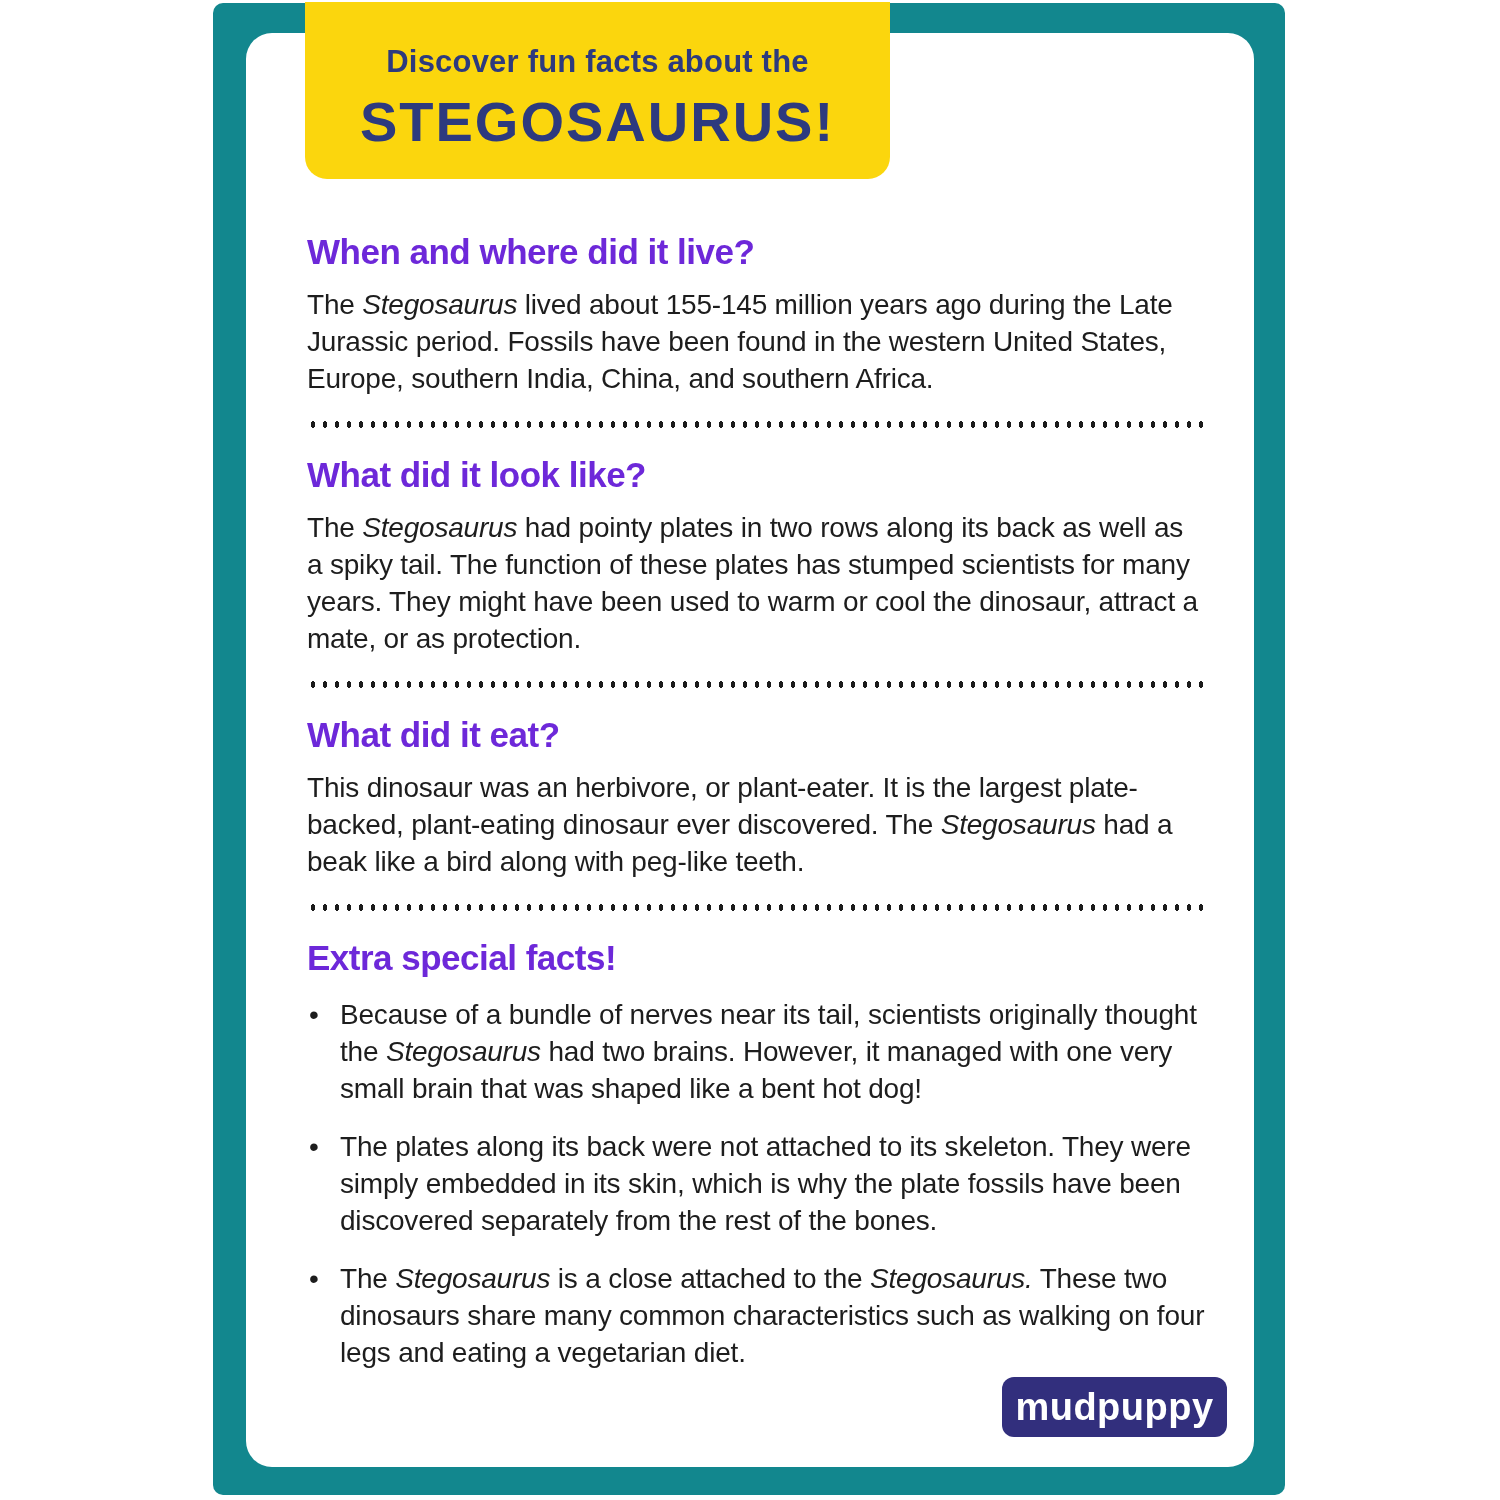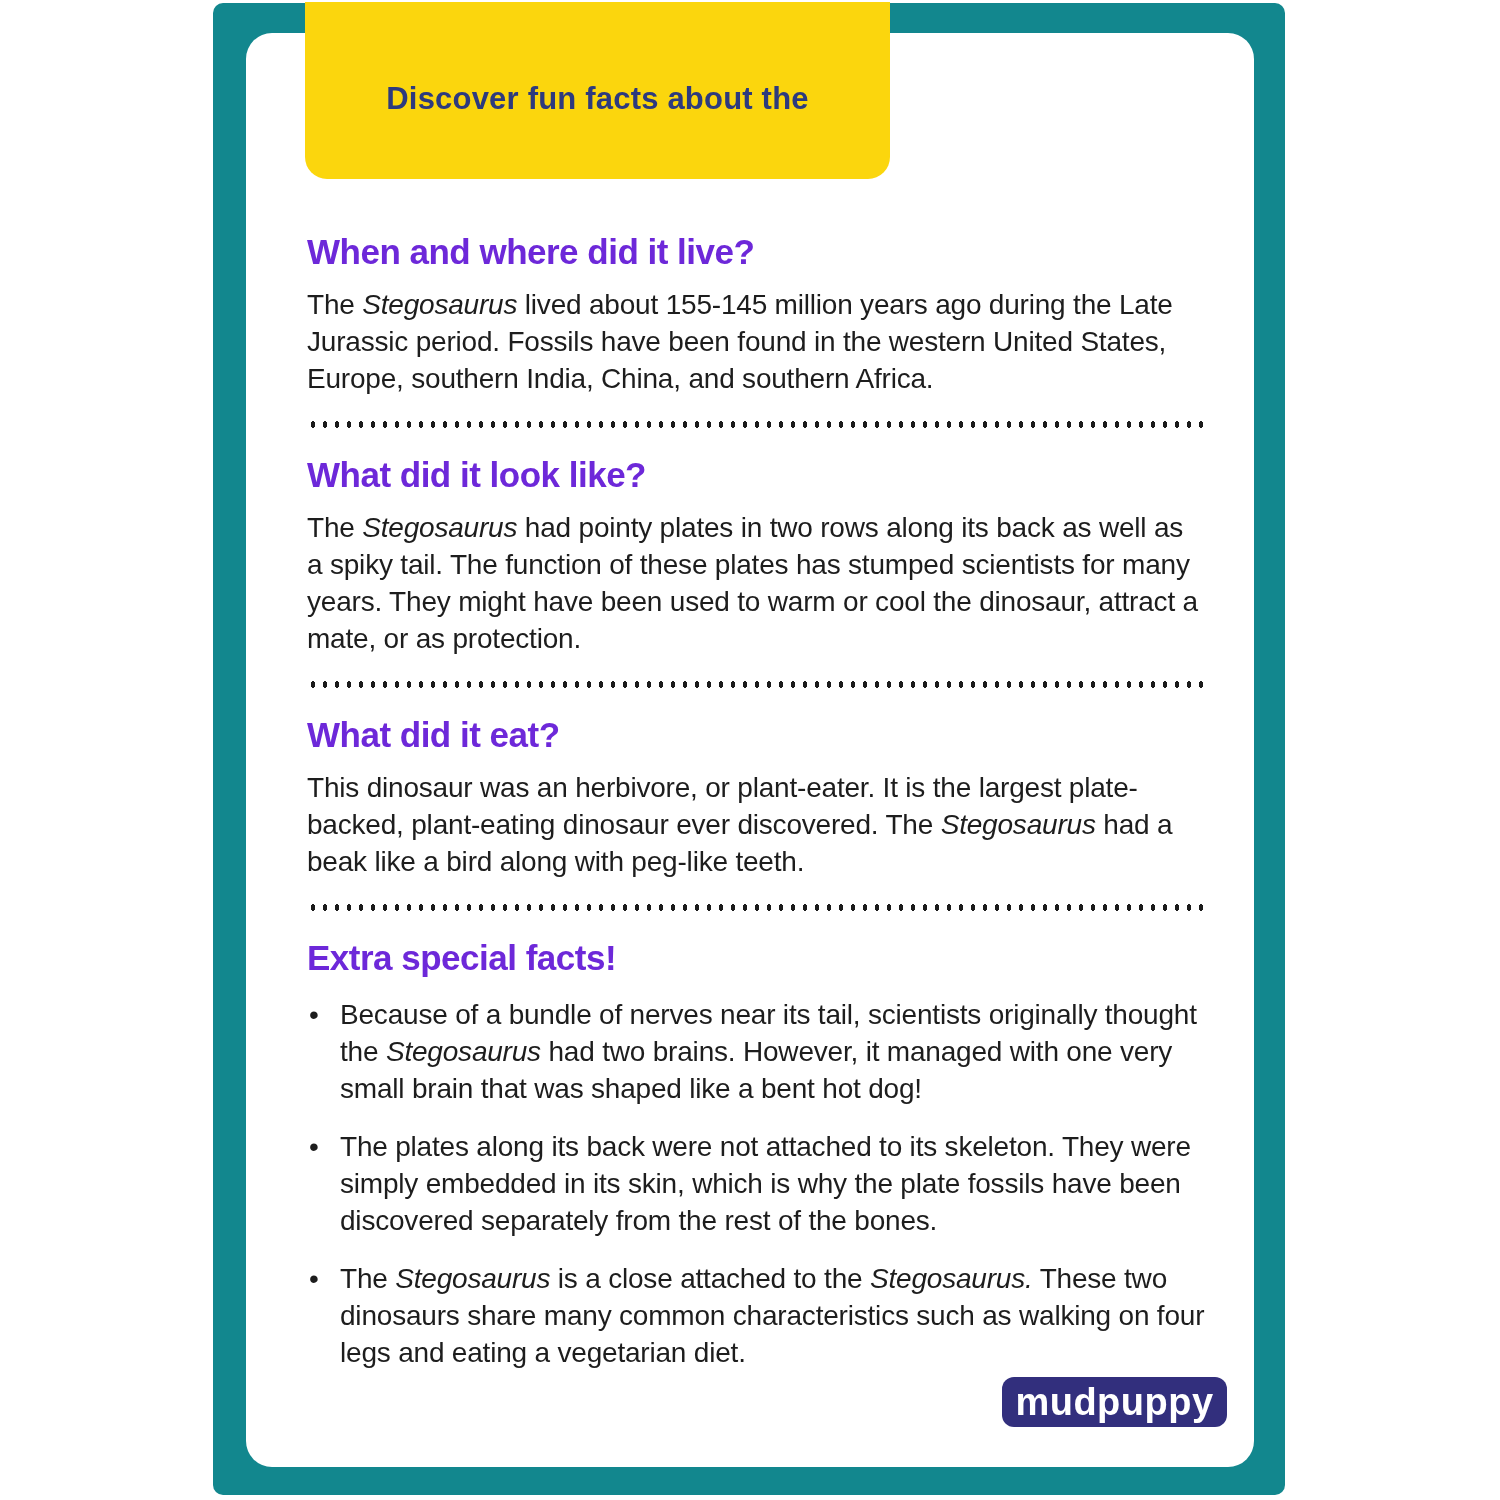--- a/index.html
+++ b/index.html
@@ -92,40 +92,41 @@
     font-size: 28px;
     line-height: 37px;
     padding-left: 2px;
   }
   em { }
 
   
   .logo {
     position: absolute;
     left: 1002px; top: 1377px;
-    width: 225px; height: 50px;
+    width: 225px; height: 60px;
     border-radius: 12px;
     z-index: 2;
     display: flex;
     align-items: center;
     justify-content: center;
     font-size: 38px;
     font-weight: bold;
     letter-spacing: 0.5px;
   }
 </style>
 </head>
 <body>
 
 <div class="card-frame" style="background-color: rgb(18, 135, 142);">
   <div class="card-inner" style="background-color: rgb(255, 255, 255);"></div>
 </div>
 
 <div class="banner" style="background-color: rgb(251, 214, 13); color: rgb(45, 58, 126);">
   <div class="kicker">Discover fun facts about the</div>
+  <div class="title">STEGOSAURUS!</div>
 </div>
 
 <div class="content">
 
   <section>
     <h2 class="sec-heading">When and where did it live?</h2>
     <p class="sec-body"><span>The </span><em>Stegosaurus</em><span> lived about 155-145 million years ago during the Late Jurassic period. Fossils have been found in the western United States, Europe, southern India, China, and southern Africa.</span></p>
     <div class="dots"></div>
   </section>
 

